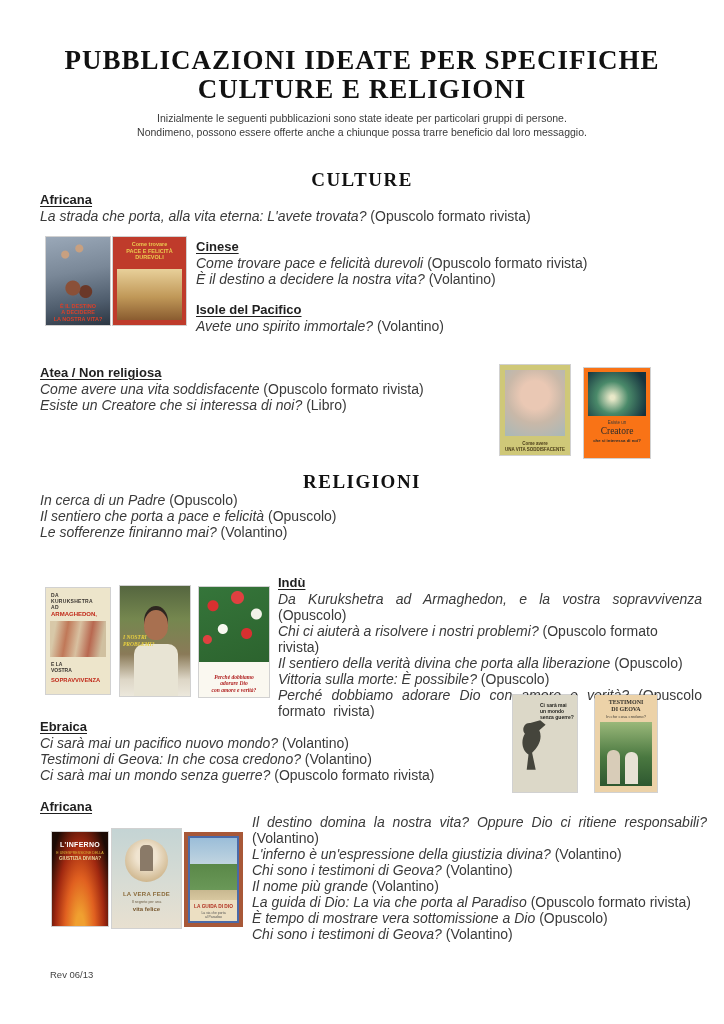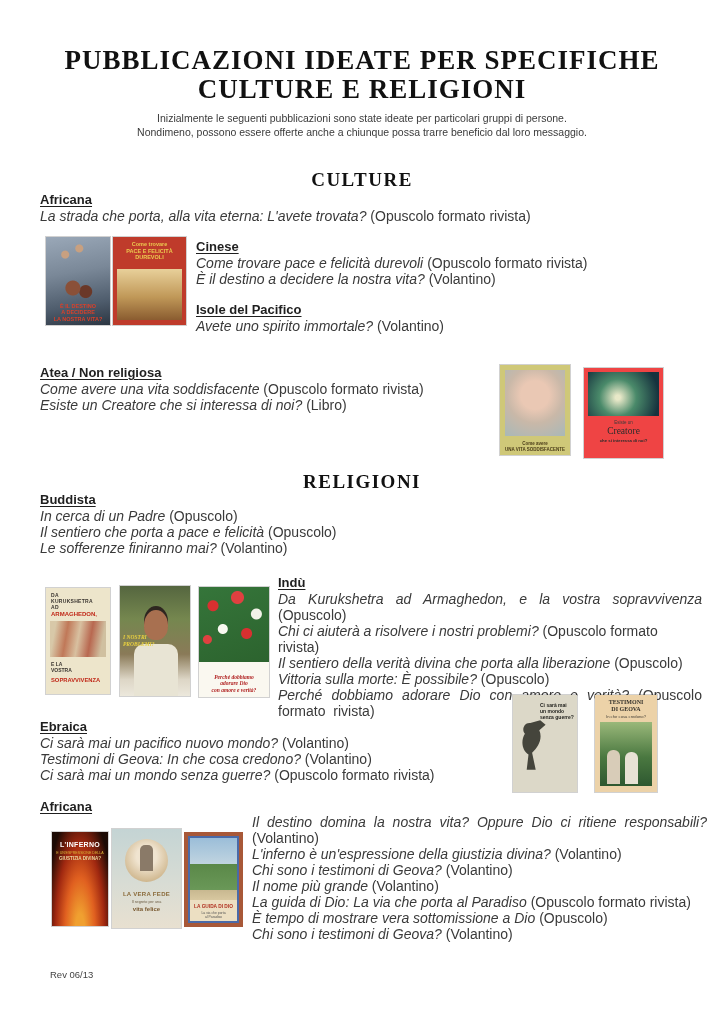--- a/index.html
+++ b/index.html
@@ -66,21 +66,21 @@
     color:#ecc94f; font-weight:bold; font-size:5.5px; line-height:6.5px; }
   #cov-pace .pic { left:5%; right:5%; top:36%; bottom:6%;
     background:linear-gradient(180deg,#e8d09a 0%, #c09858 55%, #8a5c30 100%); }
   
   #cov-sodd { left:500px; top:365px; width:70px; height:90px; background:#cfc878; }
   #cov-sodd .pic { left:5px; right:5px; top:5px; bottom:19px;
     background:radial-gradient(circle at 50% 38%, #eac8b4 28%, #c9b8a8 55%, #a8b8b8 100%); }
   #cov-sodd .cap { left:3px; right:3px; bottom:3px; text-align:center;
     color:#4a3c18; font-size:4.5px; line-height:5.5px; font-weight:bold; }
   
-  #cov-creatore { left:584px; top:368px; width:79px; height:90px; background:#ef4444; }
+  #cov-creatore { left:584px; top:368px; width:66px; height:90px; background:#f97316; }
   #cov-creatore .pic { left:4px; right:4px; top:4px; height:44px;
     background:radial-gradient(circle at 42% 58%, #e8e8c8 5%, #4a8a6a 38%, #16323e 85%); }
   #cov-creatore .cap1 { left:0; right:0; top:52px; text-align:center; color:#3a3a3a; font-size:4.5px; }
   #cov-creatore .cap2 { left:0; right:0; top:58px; text-align:center; color:#2c2c2c;
     font-family:"Liberation Serif", serif; font-size:9.5px; }
   #cov-creatore .cap3 { left:0; right:0; top:70px; text-align:center; color:#2c2c2c;
     font-size:4.3px; font-weight:bold; }
   
   #cov-kuru { left:46px; top:588px; width:64px; height:106px; background:#ede5cb; }
   #cov-kuru .top { left:5px; top:4px; right:3px; color:#3a3530; font-weight:bold;
@@ -237,21 +237,20 @@
   <div id="cov-creatore" class="cover">
     <div class="abs pic"></div>
     <div class="abs cap1">Esiste un</div>
     <div class="abs cap2">Creatore</div>
     <div class="abs cap3">che si interessa di noi?</div>
   </div>
 
   <div id="religioni-head" class="section-head">RELIGIONI</div>
 
   <div id="sec-buddista" class="cat">
-    <div class="cat-head">Buddista</div>
     <div class="pub">
       <span class="t">In cerca di un Padre</span>
       <span class="f">(Opuscolo)</span>
     </div>
     <div class="pub">
       <span class="t">Il sentiero che porta a pace e felicità</span>
       <span class="f">(Opuscolo)</span>
     </div>
     <div class="pub">
       <span class="t">Le sofferenze finiranno mai?</span>

